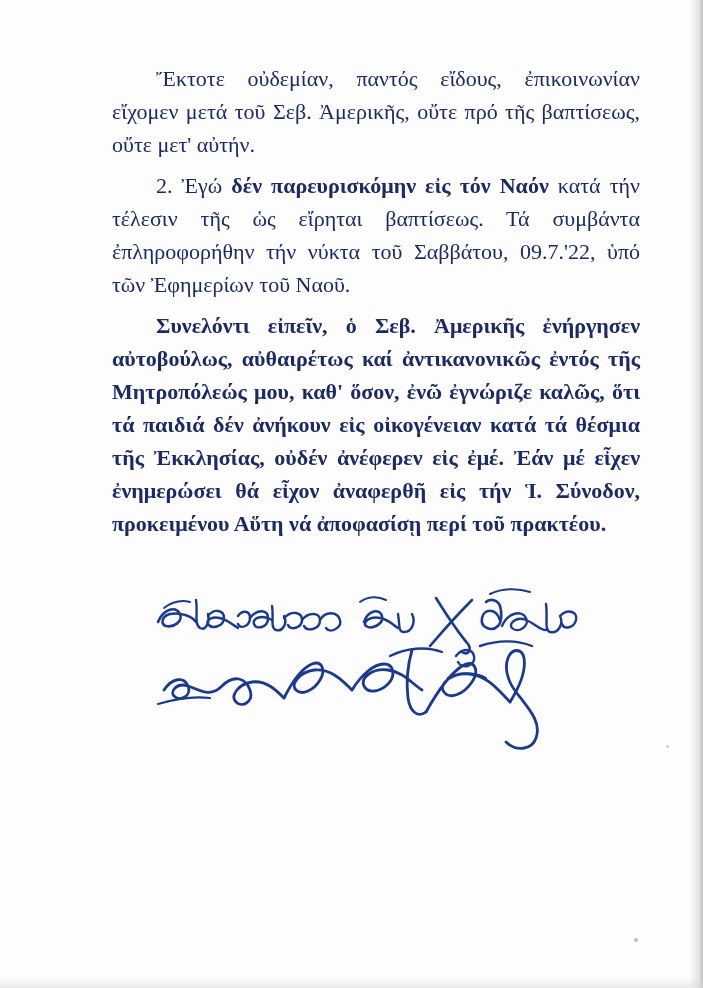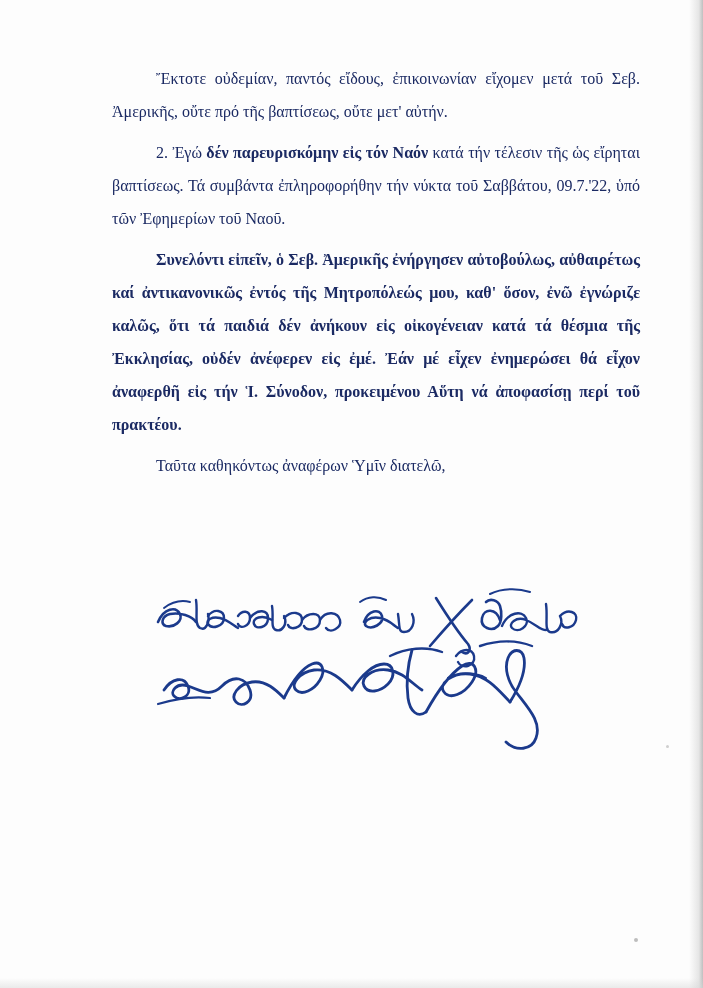--- a/index.html
+++ b/index.html
@@ -49,21 +49,21 @@
 
   .doc-body {
     position: absolute;
     left: 112px;
     top: 62px;
     width: 528px;
   }
   p.para {
     margin: 0 0 0 0;
     color: #1b2a63;
-    font-size: 16px;
+    font-size: 22px;
     line-height: 33px;
     text-align: justify;
     text-justify: inter-word;
     text-indent: 44px;
     font-family: "Liberation Serif", serif;
   }
   p.para + p.para {
     margin-top: 8px;
   }
   p.block-gap {
@@ -89,21 +89,20 @@
 </style>
 </head>
 <body>
 
 <div class="page">
 
   <div class="doc-body">
     <p class="para"><span>Ἔκτοτε οὐδεμίαν, παντός εἴδους, ἐπικοινωνίαν εἴχομεν μετά τοῦ Σεβ. Ἀμερικῆς, οὔτε πρό τῆς βαπτίσεως, οὔτε μετ' αὐτήν.</span></p>
     <p class="para"><span>2.   Ἐγώ </span><span class="bold">δέν παρευρισκόμην εἰς τόν Ναόν</span><span> κατά τήν τέλεσιν τῆς ὡς εἴρηται βαπτίσεως. Τά συμβάντα ἐπληροφορήθην τήν νύκτα τοῦ Σαββάτου, 09.7.'22, ὑπό τῶν Ἐφημερίων τοῦ Ναοῦ.</span></p>
     <p class="para block-gap"><span>Συνελόντι εἰπεῖν, ὁ Σεβ. Ἀμερικῆς ἐνήργησεν αὐτοβούλως, αὐθαιρέτως καί ἀντικανονικῶς ἐντός τῆς Μητροπόλεώς μου, καθ' ὅσον, ἐνῶ ἐγνώριζε καλῶς, ὅτι τά παιδιά δέν ἀνήκουν εἰς οἰκογένειαν κατά τά θέσμια τῆς Ἐκκλησίας, οὐδέν ἀνέφερεν εἰς ἐμέ. Ἐάν μέ εἶχεν ἐνημερώσει θά εἶχον ἀναφερθῆ εἰς τήν Ἱ. Σύνοδον, προκειμένου Αὕτη νά ἀποφασίσῃ περί τοῦ πρακτέου.</span></p>
-    <p class="para closing"><span>Ταῦτα καθηκόντως ἀναφέρων Ὑμῖν διατελῶ,</span></p>
   </div>
 
   <div class="signature-area">
     <svg class="sig-svg" width="430" height="200" viewBox="0 0 430 200">
       <g fill="none" stroke="#1b3a8c" stroke-linecap="round" stroke-linejoin="round">
 
         <path d="M8,36 C14,22 26,20 30,28 C33,35 24,42 16,40 C10,38 12,30 20,28 C30,26 42,30 46,36" stroke-width="2.6"></path>
         <path d="M46,14 C48,26 44,38 50,42 C56,45 60,36 58,28" stroke-width="2.4"></path>
         <path d="M58,30 C64,22 74,24 74,32 C74,40 62,44 58,38 C56,34 62,30 70,32 C78,34 84,40 88,42" stroke-width="2.4"></path>
         <path d="M88,30 C92,24 100,24 100,32 C100,40 90,44 88,38" stroke-width="2.4"></path>

